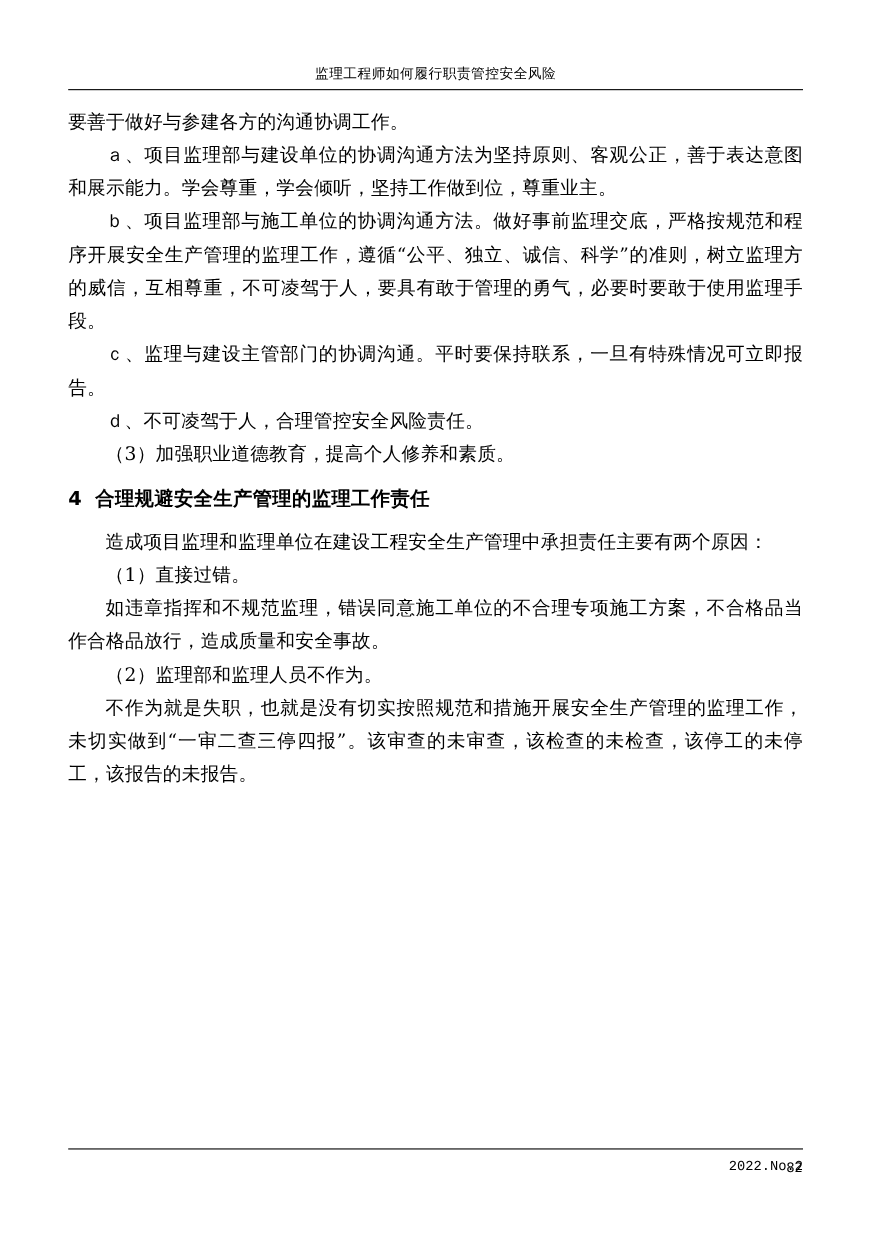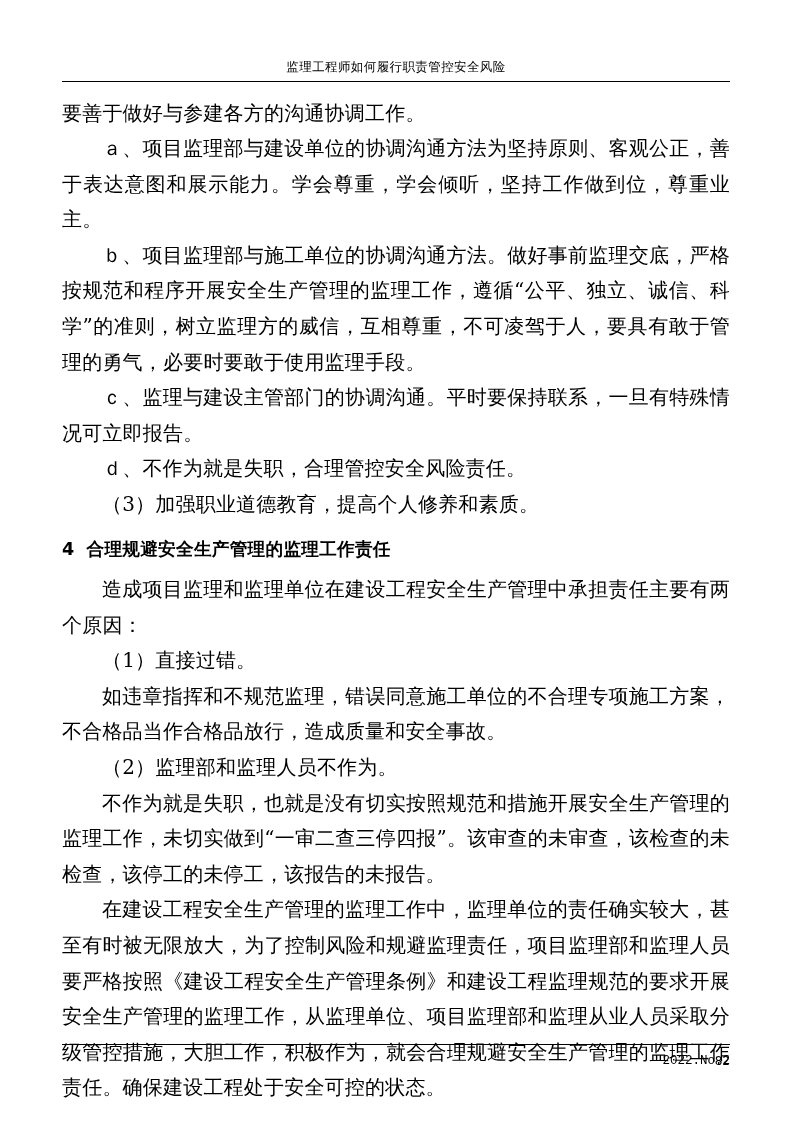--- a/index.html
+++ b/index.html
@@ -37,21 +37,21 @@
     line-height: 1.4;
     padding-bottom: 5px;
   }
   .rule-top {
     border-bottom: 1.4px solid #000;
     width: 100%;
     margin-bottom: 14px;
   }
   p.body-text {
     margin: 0 0 0 0;
-    font-size: 20px;
+    font-size: 17px;
     line-height: 1.78;
     text-align: justify;
     text-justify: inter-ideograph;
     letter-spacing: 0.2px;
   }
   p.indent {
     text-indent: 2em;
   }
   h2.heading {
     font-family: "DejaVu Sans", "Liberation Sans", sans-serif;
@@ -101,33 +101,32 @@
 
   <div class="content">
 
     <div class="running-head">监理工程师如何履行职责管控安全风险</div>
     <div class="rule-top"></div>
 
     <p class="body-text">要善于做好与参建各方的沟通协调工作。</p>
     <p class="body-text indent">ａ、项目监理部与建设单位的协调沟通方法为坚持原则、客观公正，善于表达意图和展示能力。学会尊重，学会倾听，坚持工作做到位，尊重业主。</p>
     <p class="body-text indent">ｂ、项目监理部与施工单位的协调沟通方法。做好事前监理交底，严格按规范和程序开展安全生产管理的监理工作，遵循“公平、独立、诚信、科学”的准则，树立监理方的威信，互相尊重，不可凌驾于人，要具有敢于管理的勇气，必要时要敢于使用监理手段。</p>
     <p class="body-text indent">ｃ、监理与建设主管部门的协调沟通。平时要保持联系，一旦有特殊情况可立即报告。</p>
-    <p class="body-text indent">ｄ、不作为就是失职，合理管控安全风险责任。</p>
+    <p class="body-text indent">ｄ、不可凌驾于人，合理管控安全风险责任。</p>
     <p class="body-text indent">（3）加强职业道德教育，提高个人修养和素质。</p>
 
     <h2 class="heading">
       <span class="num">4</span><span>合理规避安全生产管理的监理工作责任</span>
     </h2>
 
     <p class="body-text indent">造成项目监理和监理单位在建设工程安全生产管理中承担责任主要有两个原因：</p>
     <p class="body-text indent">（1）直接过错。</p>
     <p class="body-text indent">如违章指挥和不规范监理，错误同意施工单位的不合理专项施工方案，不合格品当作合格品放行，造成质量和安全事故。</p>
     <p class="body-text indent">（2）监理部和监理人员不作为。</p>
     <p class="body-text indent">不作为就是失职，也就是没有切实按照规范和措施开展安全生产管理的监理工作，未切实做到“一审二查三停四报”。该审查的未审查，该检查的未检查，该停工的未停工，该报告的未报告。</p>
-    <p class="body-text indent">在建设工程安全生产管理的监理工作中，监理单位的责任确实较大，甚至有时被无限放大，为了控制风险和规避监理责任，项目监理部和监理人员要严格按照《建设工程安全生产管理条例》和建设工程监理规范的要求开展安全生产管理的监理工作，从监理单位、项目监理部和监理从业人员采取分级管控措施，大胆工作，积极作为，就会合理规避安全生产管理的监理工作责任。确保建设工程处于安全可控的状态。</p>
 
   </div>
 
   <div class="footer">
     <div class="rule-bottom"></div>
     <div class="footer-row">
       <span class="footer-page">82</span>
       <span class="footer-right">2022.No.2</span>
     </div>
   </div>

